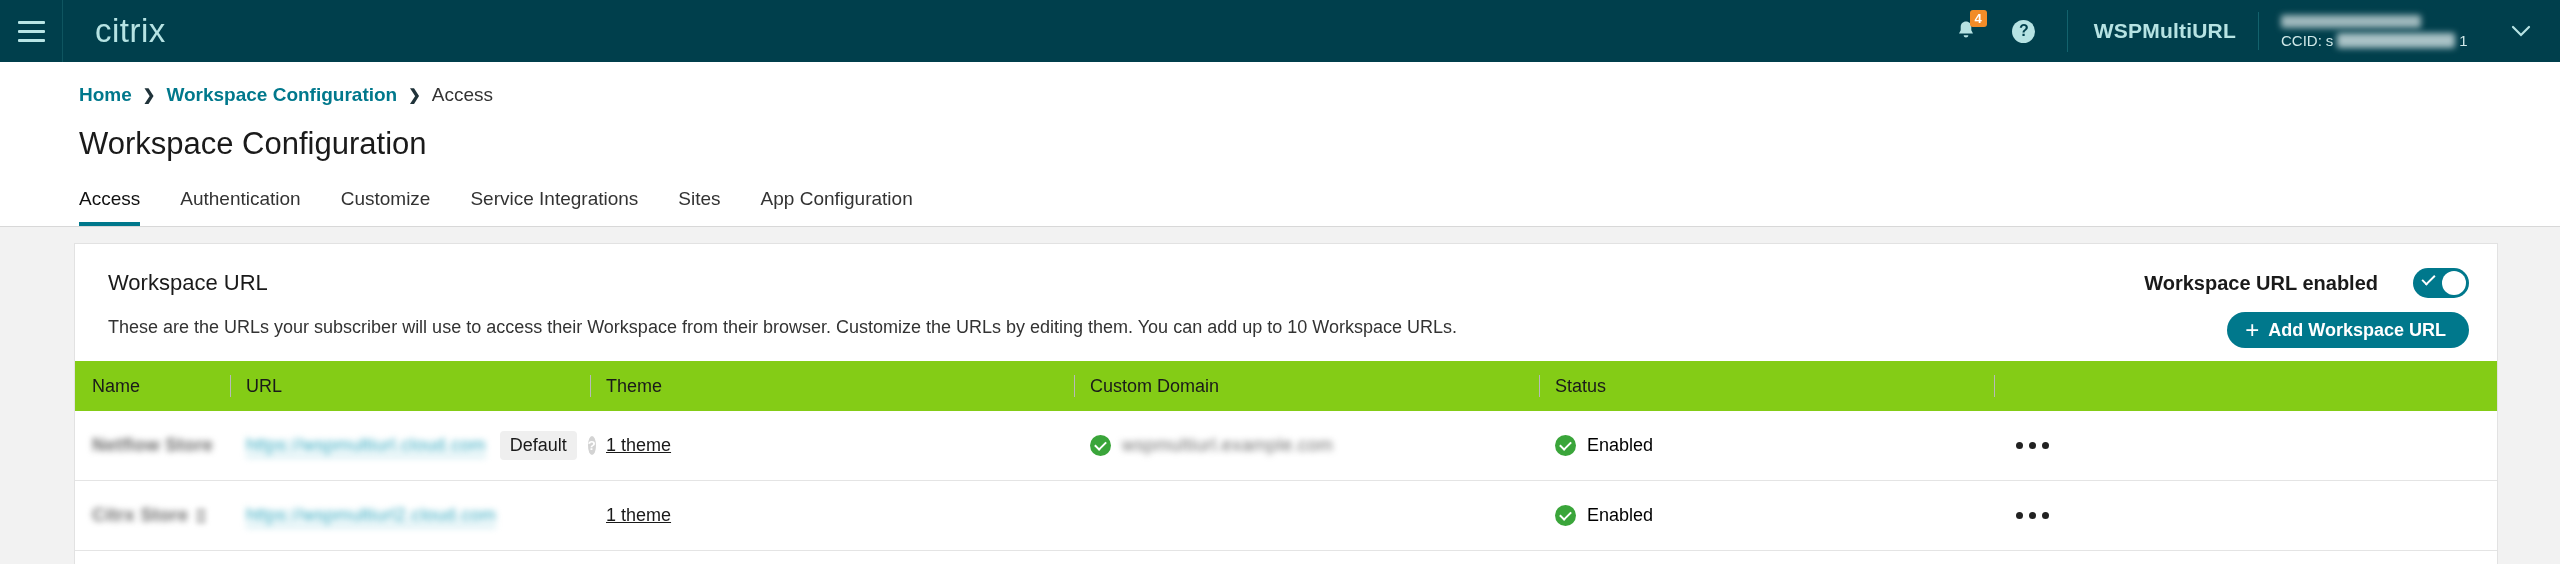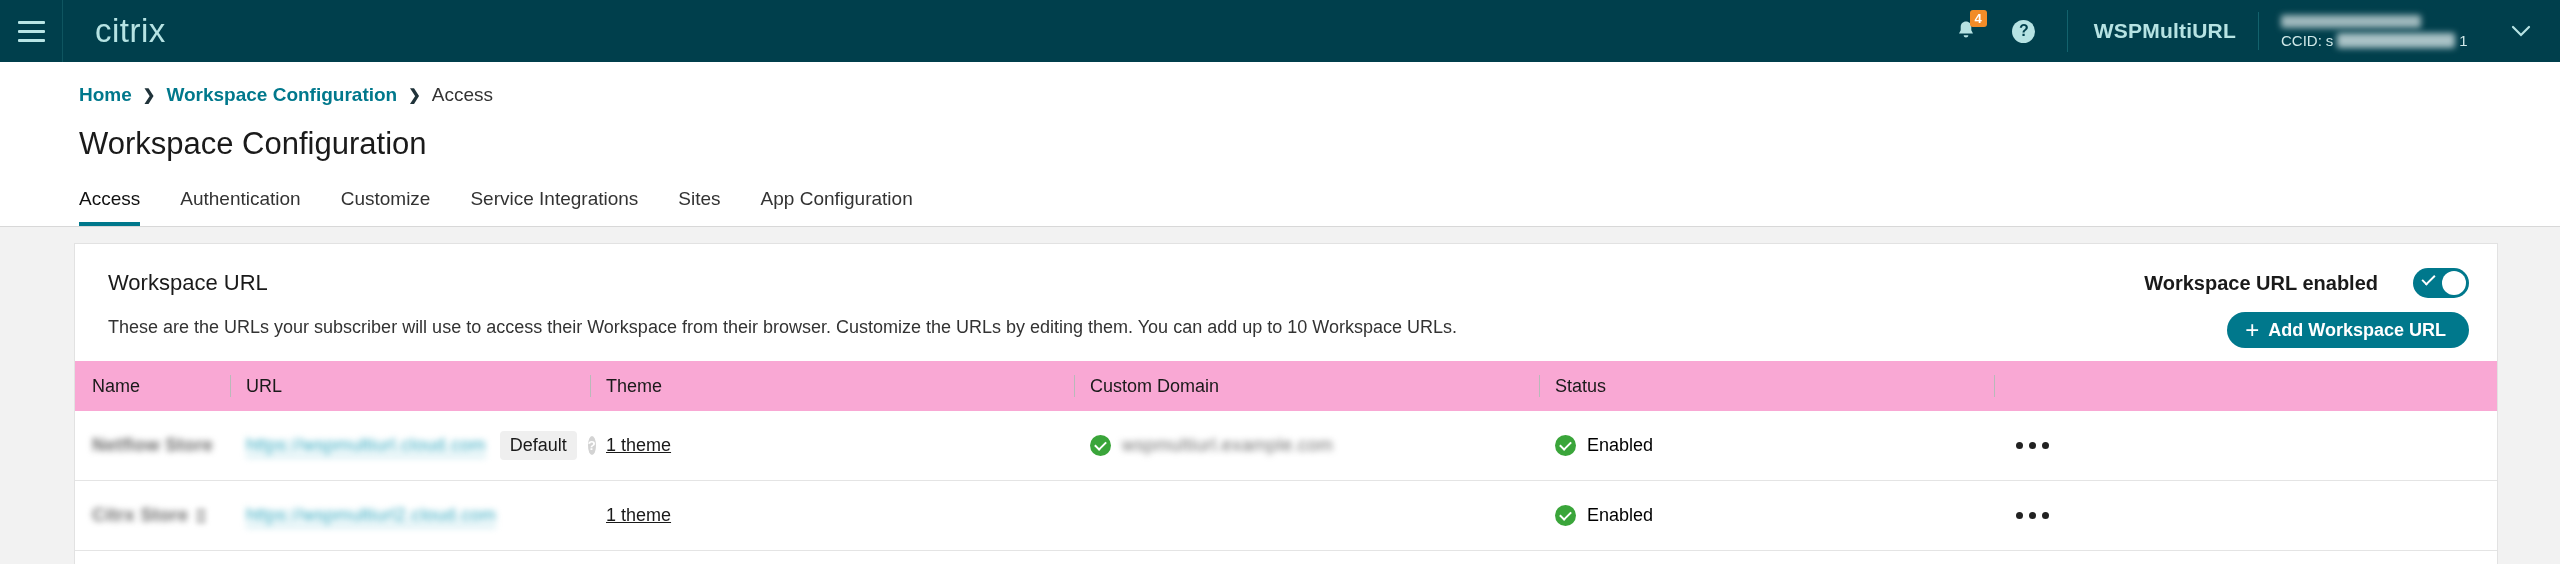--- a/index.html
+++ b/index.html
@@ -209,21 +209,21 @@
     display: flex; align-items: center; gap: 9px;
     cursor: pointer;
   }
   .plus {
     font-size: 24px; font-weight: 400; line-height: 1;
   }
 
   
   .table { margin-top: 23px; }
   .thead {
-    background: #f9a8d4;
+    background: #84cc16;
     height: 50px;
     display: flex;
     align-items: center;
     font-size: 18px;
     color: #1a1a1a;
   }
   .trow {
     height: 70px;
     display: flex;
     align-items: center;

